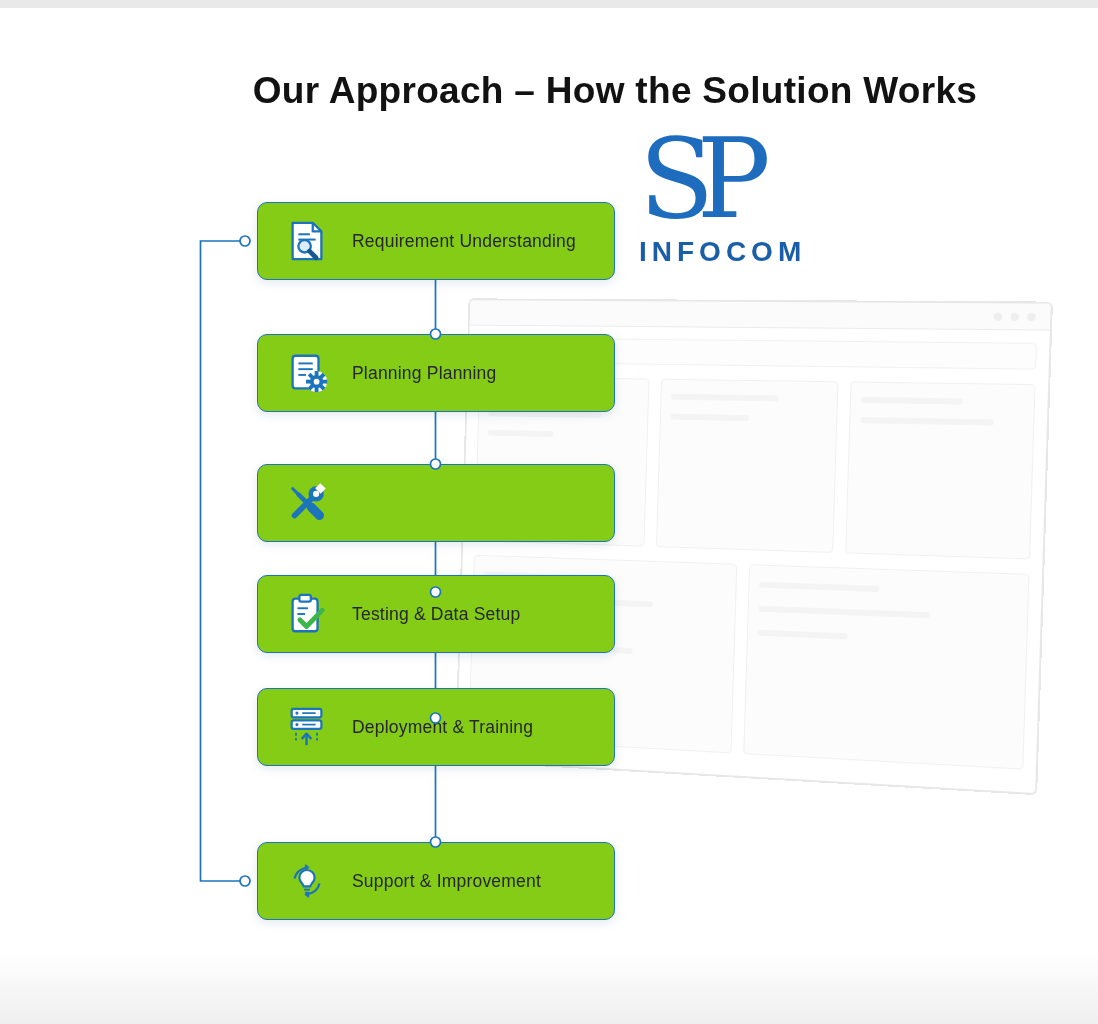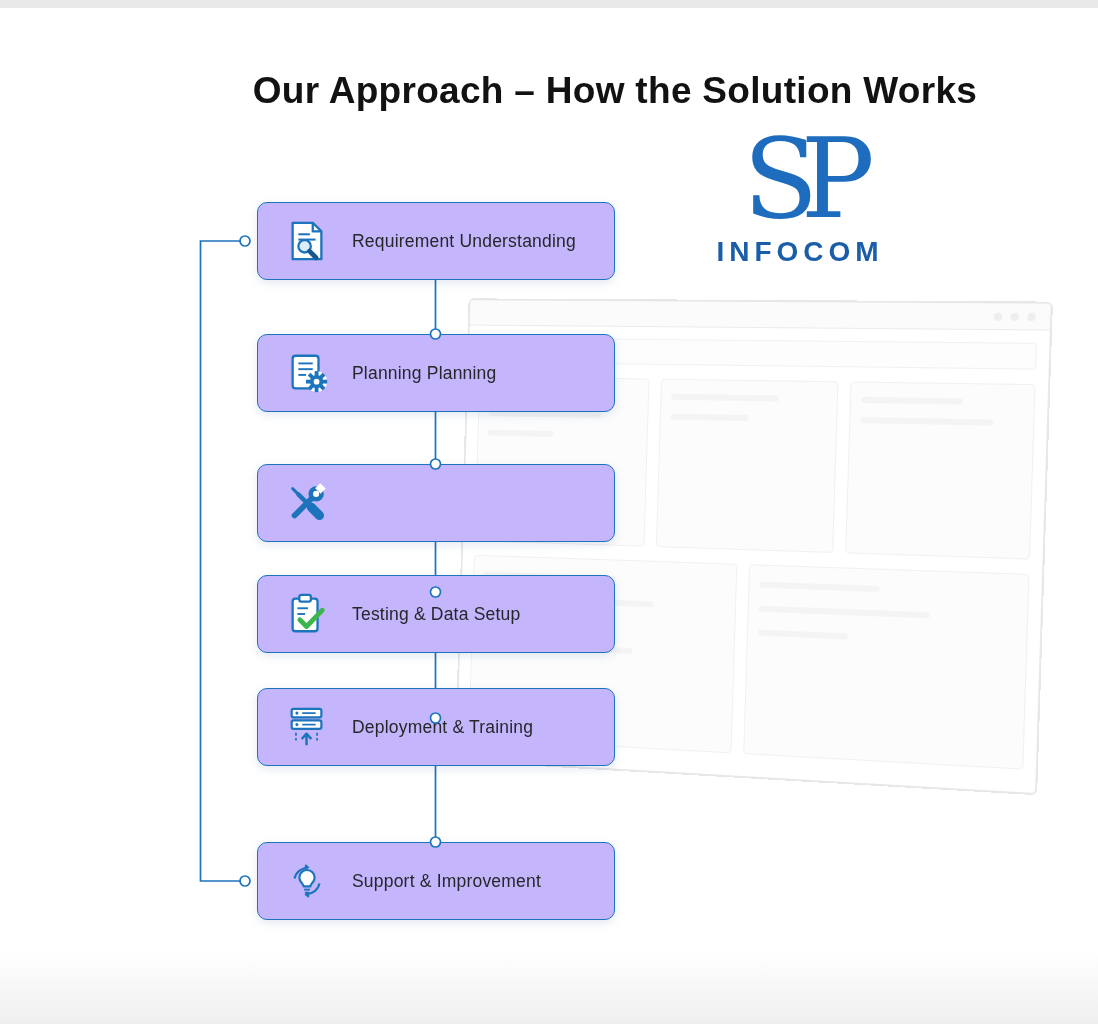--- a/index.html
+++ b/index.html
@@ -8,21 +8,21 @@
     position:relative; width:1098px; height:1024px; margin:8px auto;
     background:#ffffff; overflow:hidden;
   }
   
   .page-title {
     position:absolute; top:62px; left:140px; width:950px;
     text-align:center; font-size:37px; font-weight:700;
     color:#121212; letter-spacing:0.3px;
   }
   
-  .logo { position:absolute; top:118px; left:692px; width:216px; text-align:center; }
+  .logo { position:absolute; top:118px; left:639px; width:216px; text-align:left; }
   .logo-sp {
     font-family:"DejaVu Serif", serif; font-size:110px; line-height:0.98;
     letter-spacing:-0.16em; color:#1e6cbe; display:block;
   }
   .logo-name {
     font-family:"Liberation Sans", sans-serif; font-weight:700;
     font-size:28px; letter-spacing:5px; color:#1a5ea9; display:block; margin-top:2px;
   }
   
   .watermark {
@@ -35,21 +35,21 @@
   .wm-dot { position:absolute; top:9px; width:8px; height:8px; border-radius:50%; background:#c2c2c2; }
   .wm-toolbar { position:absolute; left:12px; top:38px; right:12px; height:26px; border:1px solid #c9c9c9; border-radius:4px; background:#f6f6f6; }
   .wm-panel { position:absolute; border:1px solid #c9c9c9; border-radius:4px; background:#f3f3f3; }
   .wm-line { position:absolute; height:6px; border-radius:3px; background:#d6d6d6; }
   
   .connector-layer { position:absolute; left:0; top:0; z-index:2; pointer-events:none; }
   .node-layer { position:absolute; left:0; top:0; z-index:4; pointer-events:none; }
   
   .step {
     position:absolute; left:257px; width:358px; height:78px;
-    background:#c4b5fd; border:1.6px solid #1c74bc; border-radius:10px;
+    background:#84cc16; border:1.6px solid #1c74bc; border-radius:10px;
     display:flex; align-items:center; z-index:3;
     box-shadow:0 3px 10px rgba(35,85,145,0.13);
   }
   .step .icon { margin-left:26px; width:46px; height:46px; flex:0 0 46px; }
   .step .label { margin-left:22px; font-size:17.5px; color:#26272a; letter-spacing:0.2px; }
   
   .bottom-fade {
     position:absolute; left:0; right:0; bottom:0; height:80px; z-index:5;
     background:linear-gradient(180deg, rgba(230,230,230,0) 0%, rgba(222,222,222,0.55) 100%);
     pointer-events:none;

